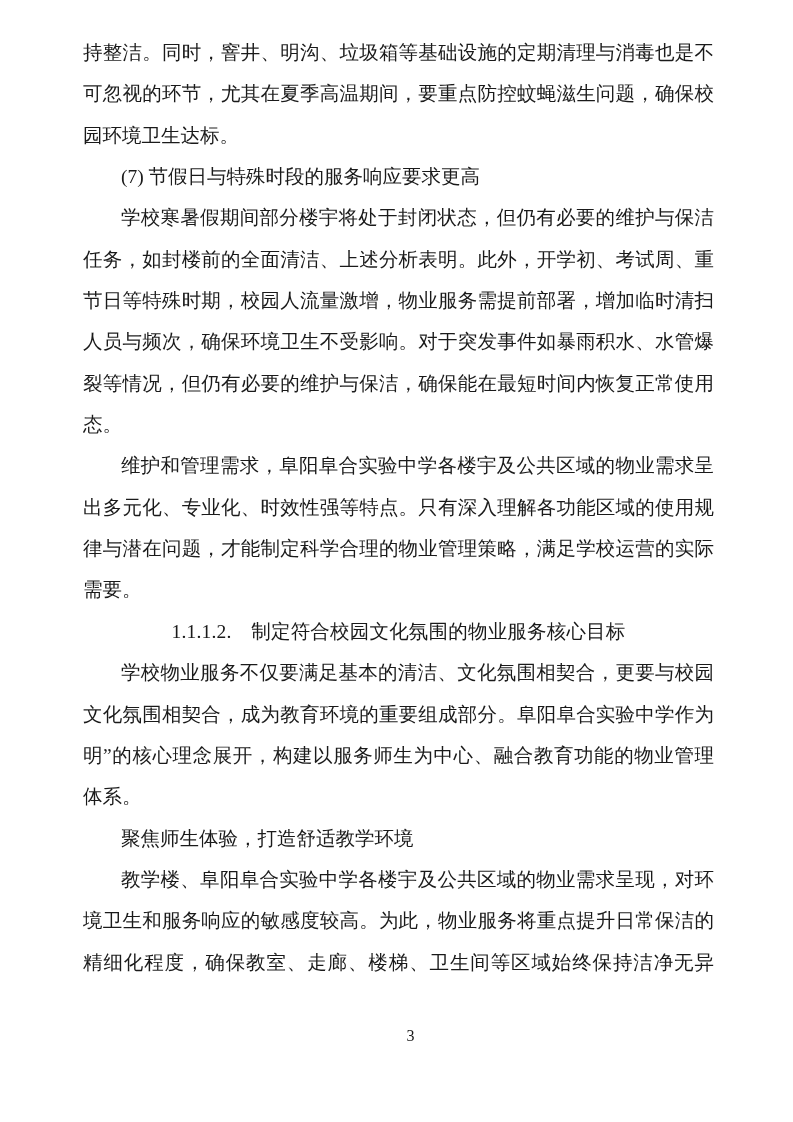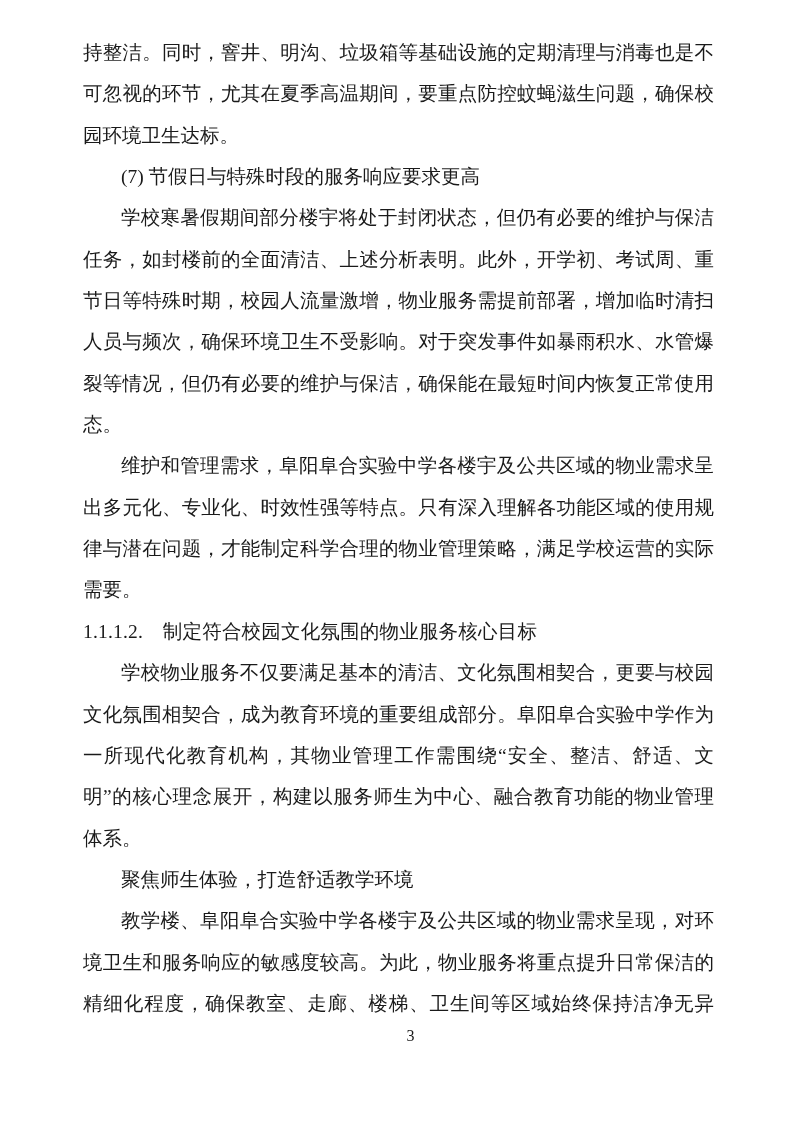--- a/index.html
+++ b/index.html
@@ -28,21 +28,21 @@
     height: 41.35px;
     line-height: 41.35px;
     overflow: hidden;
     text-align: left;
   }
   .line.indent { text-indent: 38px; }
   .line.fill {
     text-align: justify;
     text-align-last: justify;
   }
-  .line.heading { letter-spacing: 0.2px; }
+  .line.heading { letter-spacing: 0.2px; text-align: center; }
   .page-number {
     position: absolute;
     top: 1025px;
     left: 83px;
     width: 631px;
     height: 22px;
     line-height: 22px;
     text-align: center;
     text-indent: 24px;
     font-size: 16px;
@@ -63,21 +63,20 @@
       <div class="line fill">人员与频次，确保环境卫生不受影响。对于突发事件如暴雨积水、水管爆</div>
       <div class="line fill">裂等情况，但仍有必要的维护与保洁，确保能在最短时间内恢复正常使用状</div>
       <div class="line">态。</div>
       <div class="line indent fill">维护和管理需求，阜阳阜合实验中学各楼宇及公共区域的物业需求呈现</div>
       <div class="line fill">出多元化、专业化、时效性强等特点。只有深入理解各功能区域的使用规</div>
       <div class="line fill">律与潜在问题，才能制定科学合理的物业管理策略，满足学校运营的实际</div>
       <div class="line">需要。</div>
       <div class="line heading">1.1.1.2. 制定符合校园文化氛围的物业服务核心目标</div>
       <div class="line indent fill">学校物业服务不仅要满足基本的清洁、文化氛围相契合，更要与校园</div>
       <div class="line fill">文化氛围相契合，成为教育环境的重要组成部分。阜阳阜合实验中学作为</div>
-      <div class="line fill">一所现代化教育机构，其物业管理工作需围绕“安全、整洁、舒适、文</div>
       <div class="line fill">明”的核心理念展开，构建以服务师生为中心、融合教育功能的物业管理</div>
       <div class="line">体系。</div>
       <div class="line indent">聚焦师生体验，打造舒适教学环境</div>
       <div class="line indent fill">教学楼、阜阳阜合实验中学各楼宇及公共区域的物业需求呈现，对环</div>
       <div class="line fill">境卫生和服务响应的敏感度较高。为此，物业服务将重点提升日常保洁的</div>
       <div class="line fill">精细化程度，确保教室、走廊、楼梯、卫生间等区域始终保持洁净无异</div>
     </div>
   <div class="page-number">3</div>
 </div>
 

